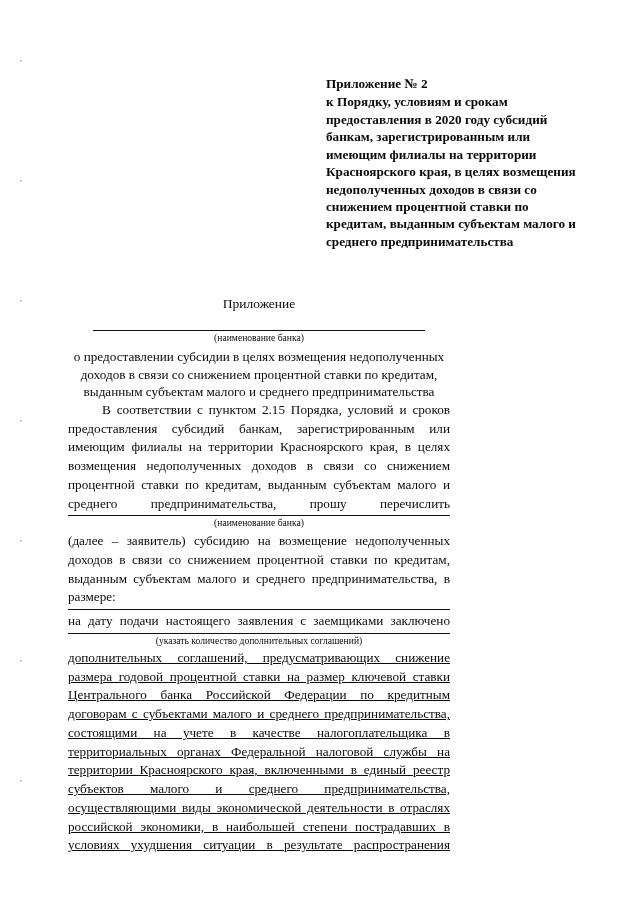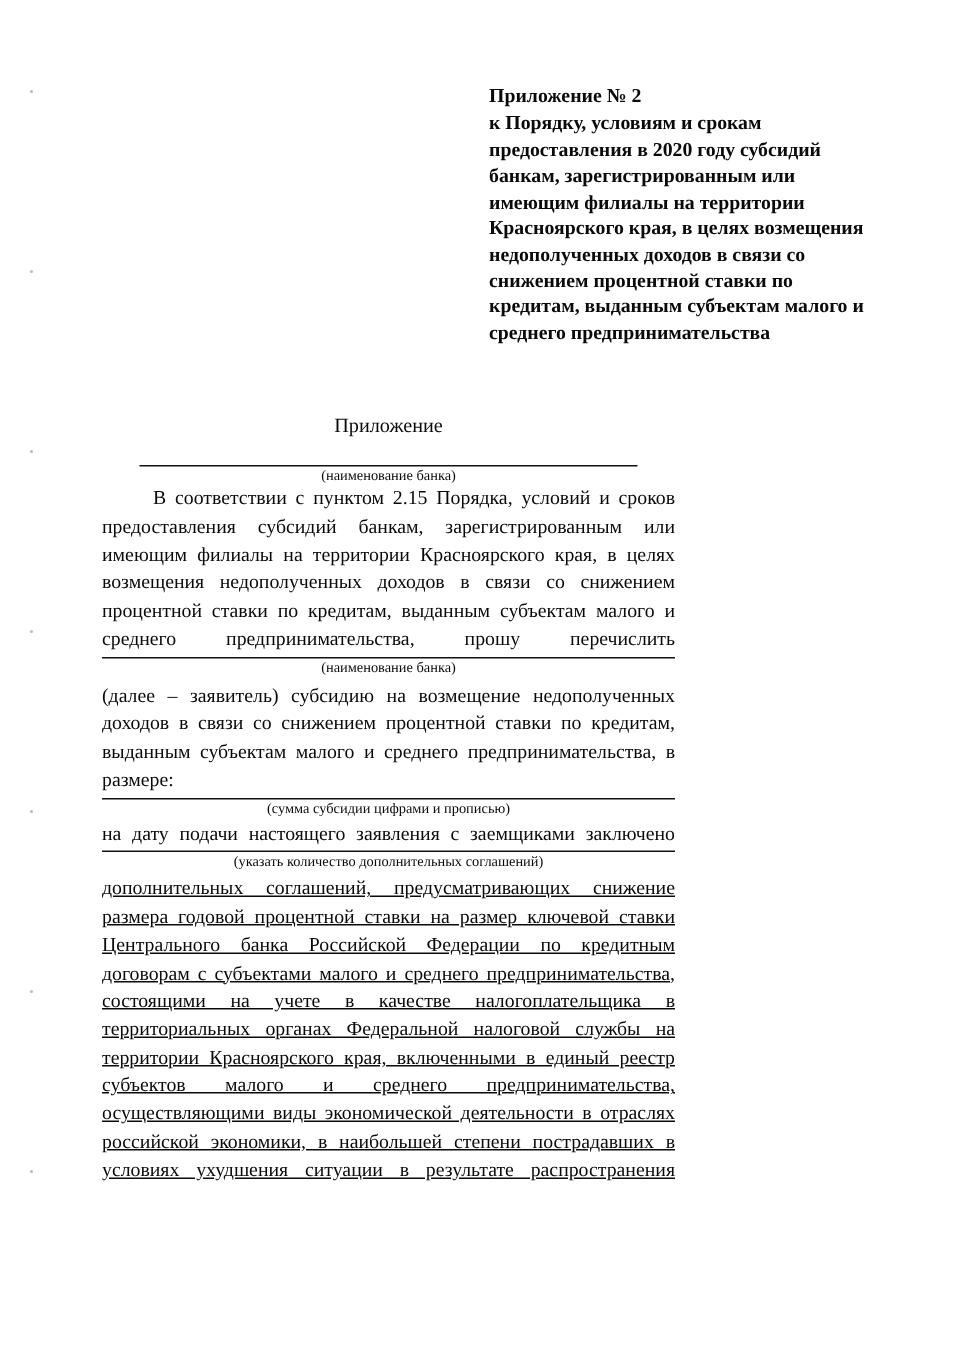--- a/index.html
+++ b/index.html
@@ -13,21 +13,21 @@
     font-family: "Liberation Serif", "DejaVu Serif", serif;
     color: #0a0a0a;
     position: relative;
     overflow: hidden;
   }
   .page {
     width: 512px;
     height: 900px;
     position: relative;
     box-sizing: border-box;
-    padding: 55px 62px 0 68px;
+    padding: 75px 62px 0 68px;
   }
   .header-block {
     margin-left: 258px;
     width: 250px;
     font-size: 13.2px;
     line-height: 1.32;
     text-align: left;
   }
   .header-block .appendix-title {
     font-weight: bold;
@@ -133,30 +133,30 @@
   <div class="header-block">
     <div class="appendix-title">Приложение № 2</div>
     <div class="appendix-body">к Порядку, условиям и срокам предоставления в 2020 году субсидий банкам, зарегистрированным или имеющим филиалы на территории Красноярского края, в целях возмещения недополученных доходов в связи со снижением процентной ставки по кредитам, выданным субъектам малого и среднего предпринимательства</div>
   </div>
 
   <div class="doc-title">Приложение</div>
 
   <div class="sig-line w1"></div>
   <div class="caption">(наименование банка)</div>
 
+  <div class="centered-para">о предоставлении субсидии в целях возмещения недополученных доходов в связи со снижением процентной ставки по кредитам, выданным субъектам малого и среднего предпринимательства</div>
 
   <div class="just-para indent-first">В соответствии с пунктом 2.15 Порядка, условий и сроков предоставления субсидий банкам, зарегистрированным или имеющим филиалы на территории Красноярского края, в целях возмещения недополученных доходов в связи со снижением процентной ставки по кредитам, выданным субъектам малого и среднего предпринимательства, прошу перечислить</div>
 
   <div class="rule-wide"></div>
   <div class="caption">(наименование банка)</div>
 
   <div class="para-block last-line-left">(далее – заявитель) субсидию на возмещение недополученных доходов в связи со снижением процентной ставки по кредитам, выданным субъектам малого и среднего предпринимательства, в размере:</div>
 
   <div class="rule-wide"></div>
-  <div class="caption">(сумма субсидии цифрами и прописью)</div>
 
   <div class="para-block" style="margin-top:2px;">на дату подачи настоящего заявления с заемщиками заключено</div>
 
   <div class="rule-wide"></div>
   <div class="caption">(указать количество дополнительных соглашений)</div>
 
   <div class="tail-para">дополнительных соглашений, предусматривающих снижение размера годовой процентной ставки на размер ключевой ставки Центрального банка Российской Федерации по кредитным договорам с субъектами малого и среднего предпринимательства, состоящими на учете в качестве налогоплательщика в территориальных органах Федеральной налоговой службы на территории Красноярского края, включенными в единый реестр субъектов малого и среднего предпринимательства, осуществляющими виды экономической деятельности в отраслях  российской экономики, в наибольшей степени пострадавших в условиях ухудшения ситуации в результате распространения</div>
 
 </div>
 

